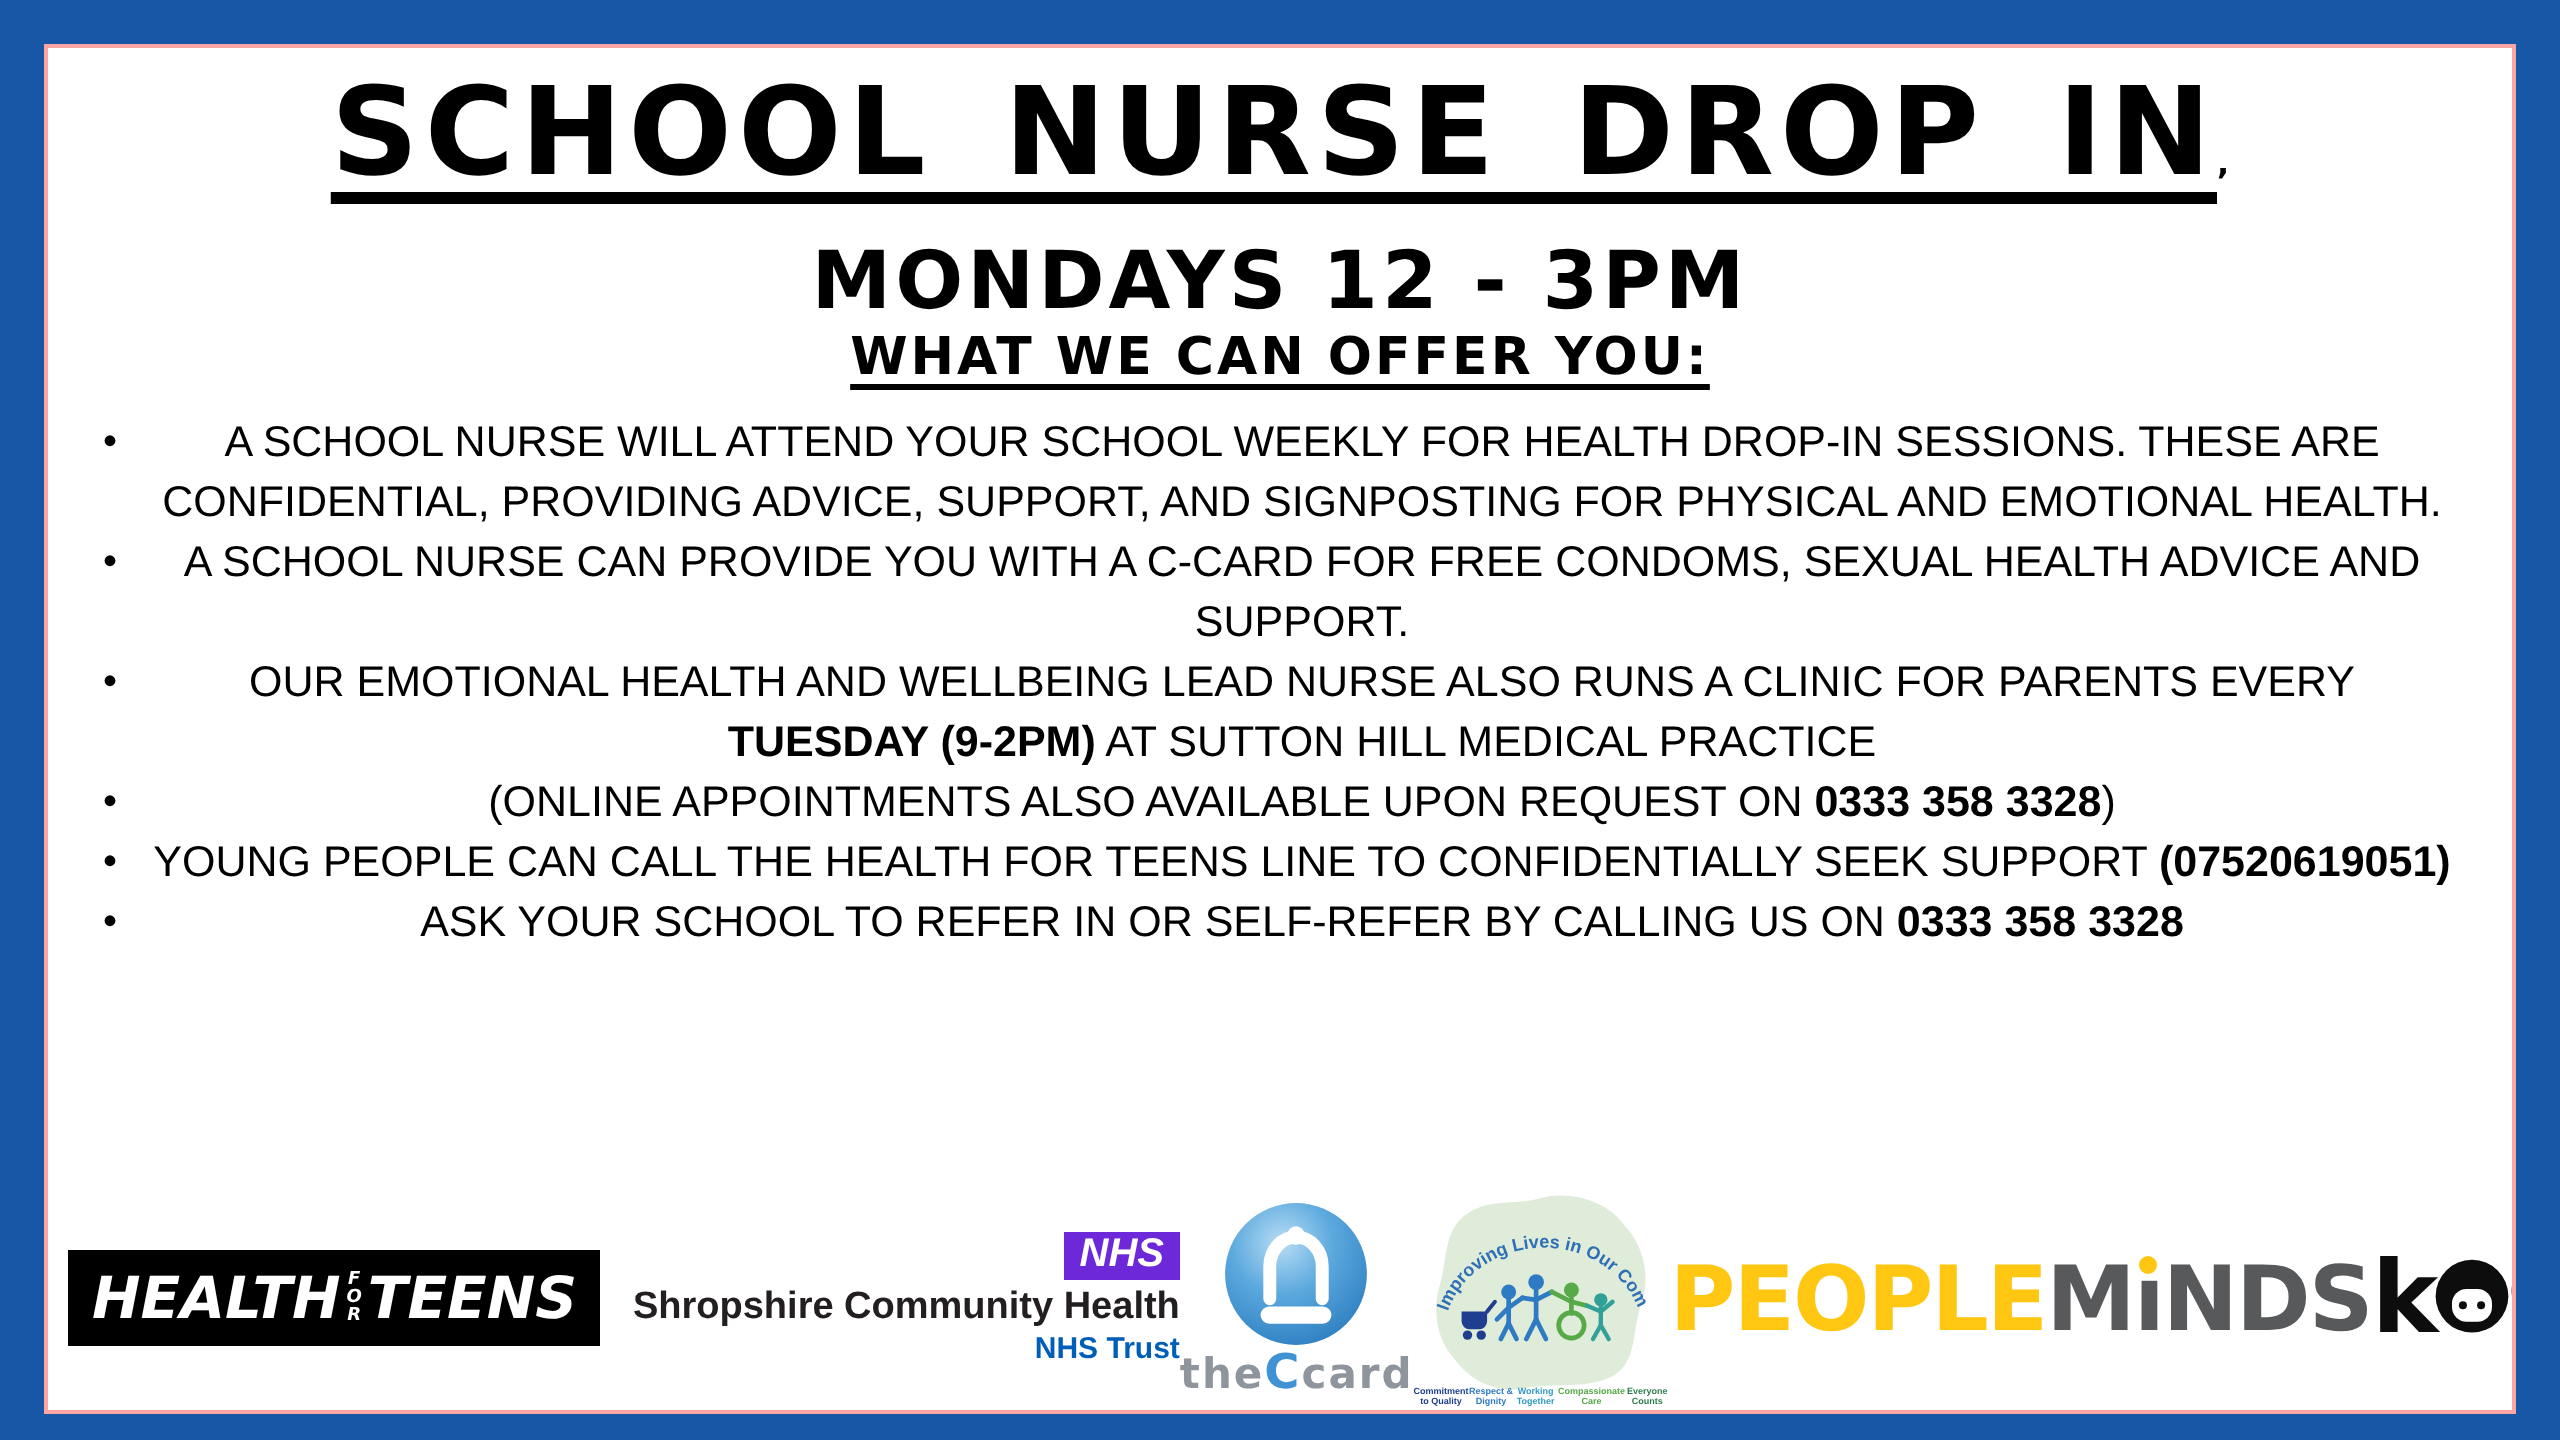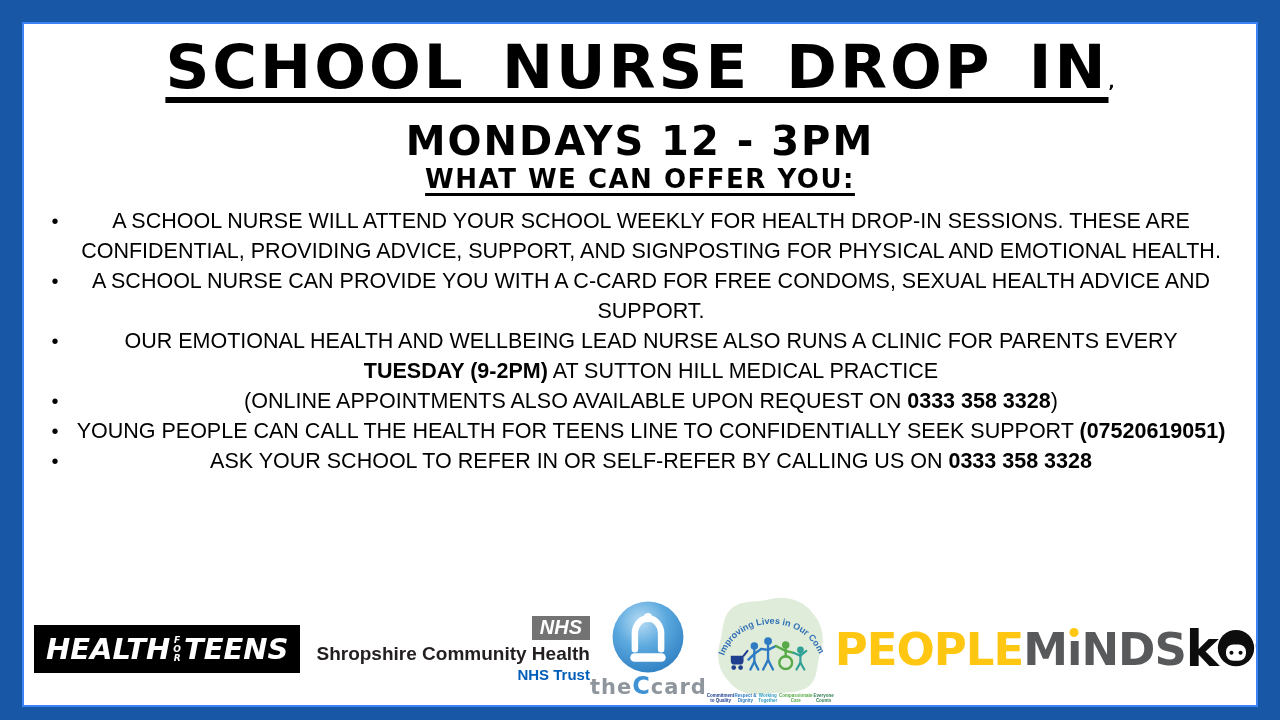--- a/index.html
+++ b/index.html
@@ -11,21 +11,21 @@
   }
   .frame {
     width:1280px; height:720px;
     background:#1757a6;
     padding:22px 22px 13px 22px;
   }
   .inner {
     position:relative;
     width:100%; height:100%;
     background:#ffffff;
-    border:2px solid #3b82f6;
+    border:2px solid #fca5a5;
     overflow:hidden;
   }
   
   .title {
     margin-top:10px;
     text-align:center;
     font-family:"DejaVu Sans", sans-serif;
     font-weight:bold;
     font-size:61px;
     line-height:1.08;
@@ -111,21 +111,21 @@
   }
   .hft-for span {
     font-family:"DejaVu Sans", sans-serif;
     font-weight:bold; font-style:italic;
     font-size:9px; line-height:9px;
   }
 
   
   .nhs-logo { align-items:flex-end; }
   .nhs-box {
-    background:#737373;
+    background:#6d28d9;
     color:#fff;
     font-family:"Liberation Sans", sans-serif;
     font-weight:bold; font-style:italic;
     font-size:20px;
     width:58px; height:24px;
     display:flex; align-items:center; justify-content:center;
     margin-bottom:3px;
   }
   .nhs-org {
     font-family:"Liberation Sans", sans-serif;

